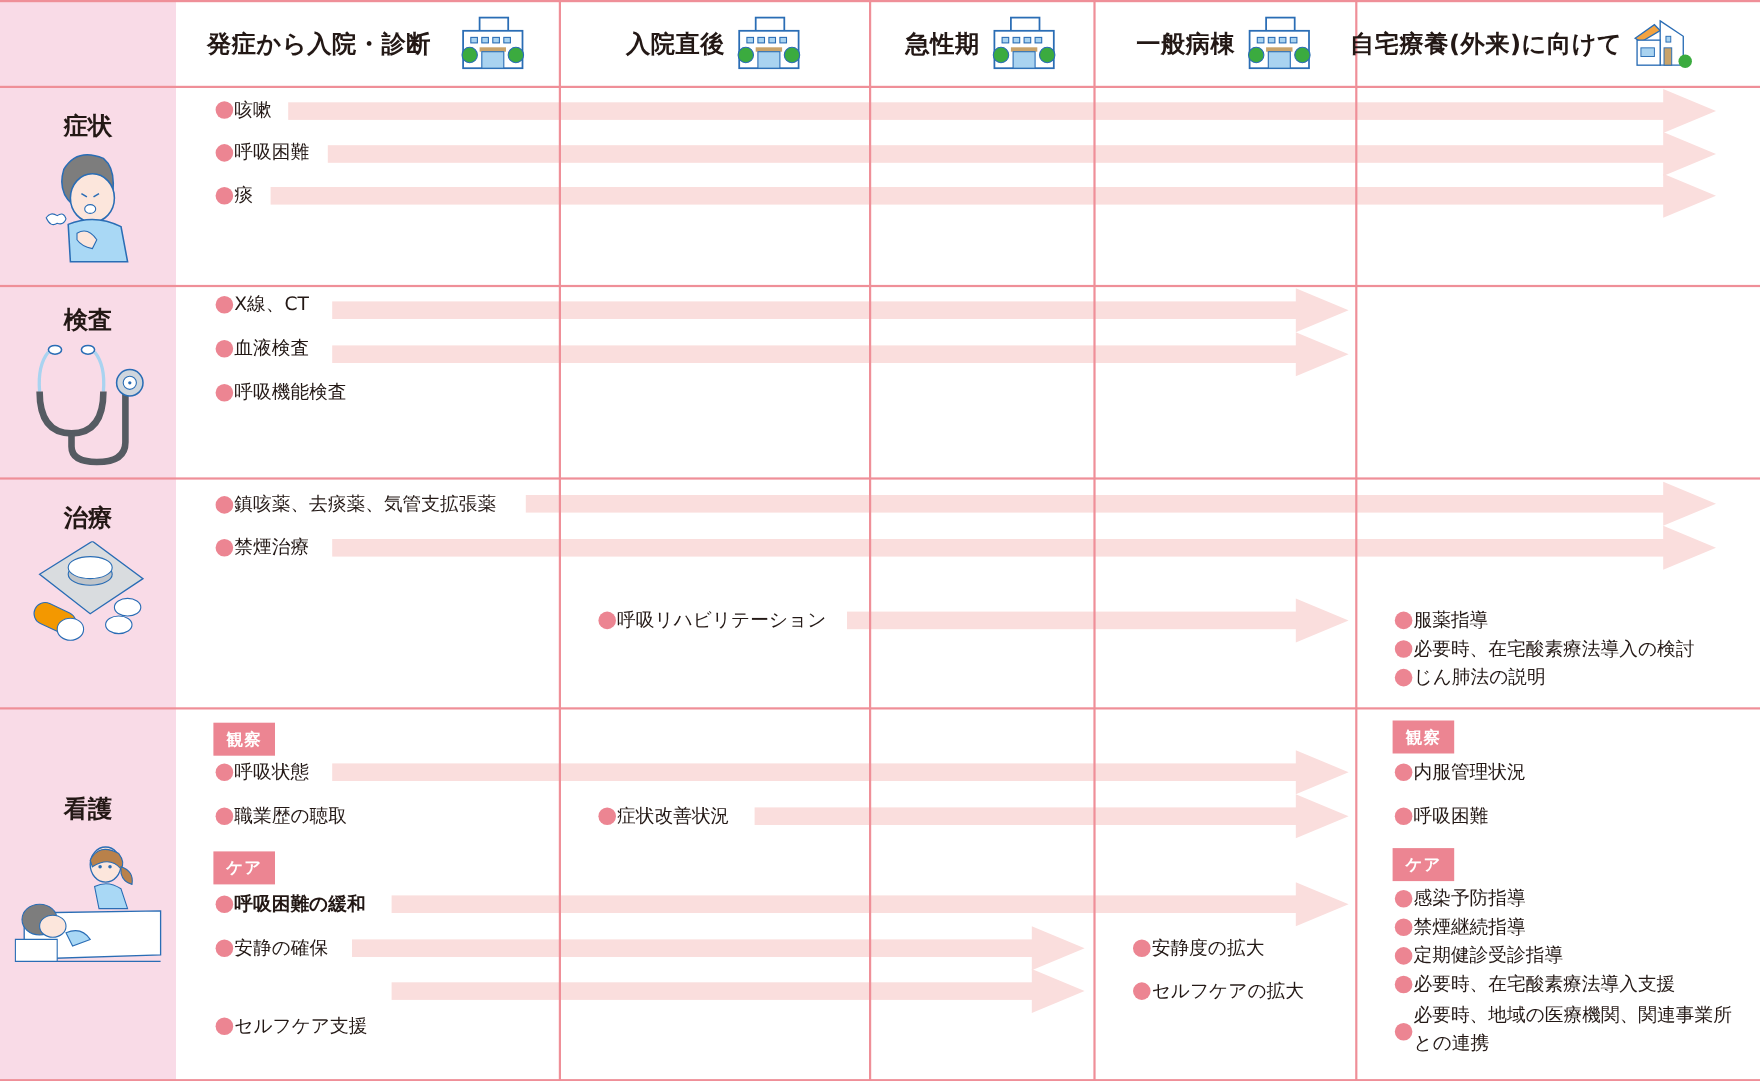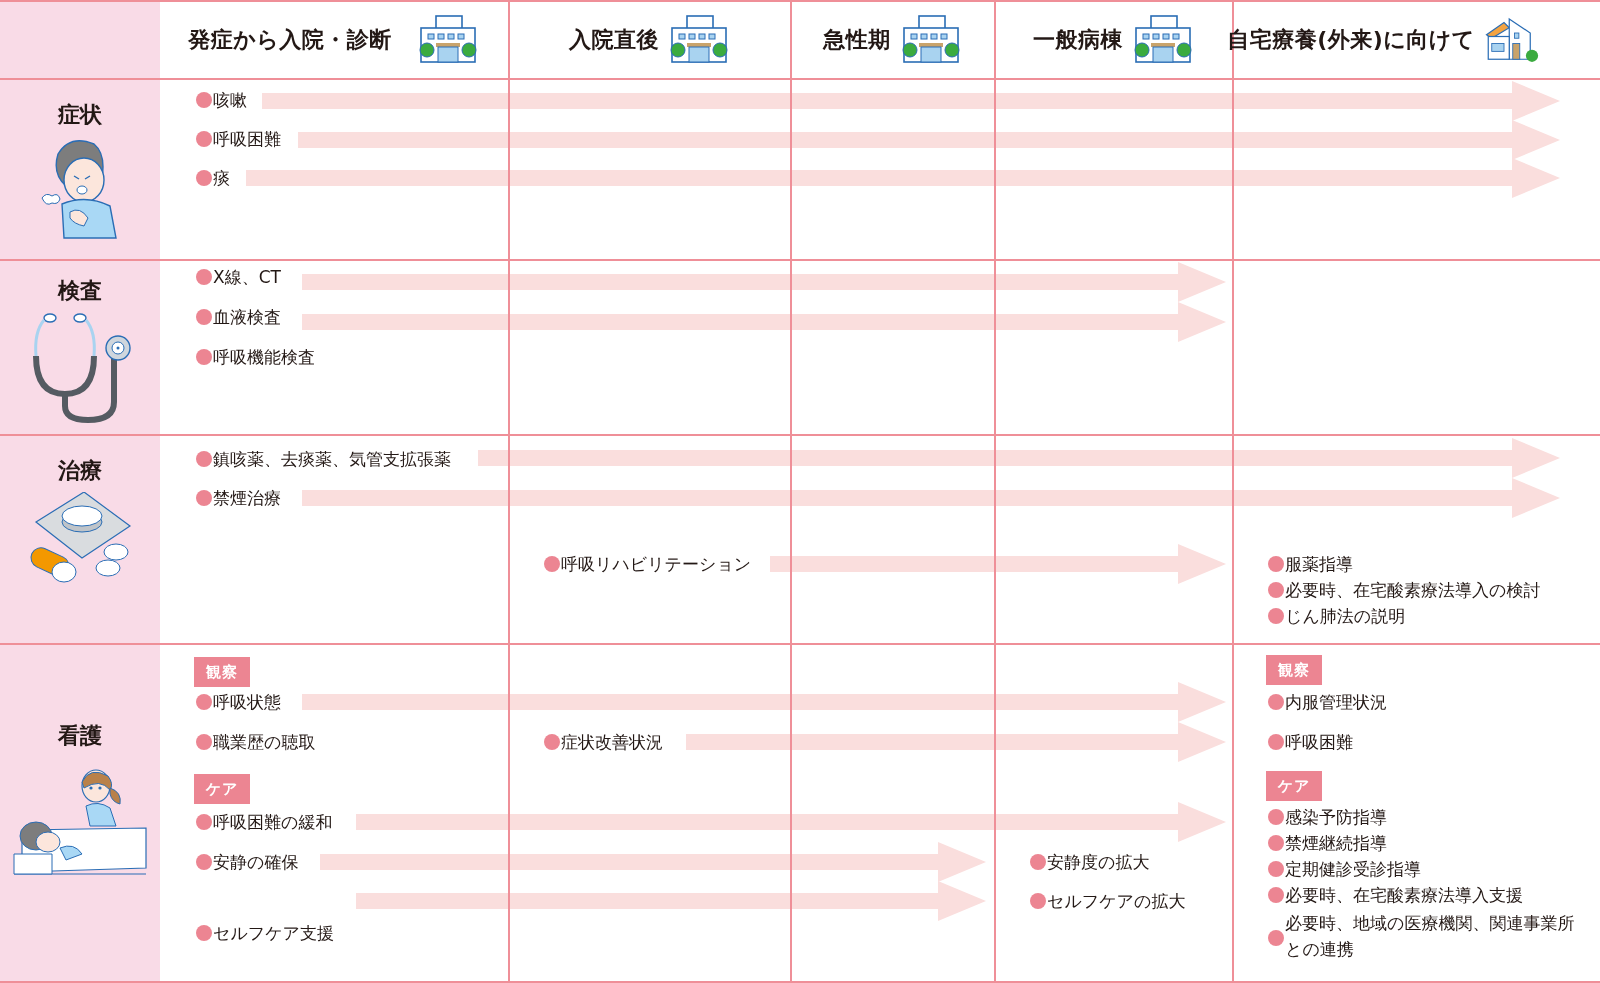--- a/index.html
+++ b/index.html
@@ -295,21 +295,21 @@
   <div class="item" style="left:196px; top:731px;">
       <span class="dot"></span>
       <span class="text-bg">職業歴の聴取</span>
     </div>
   <div class="item" style="left:544px; top:731px;">
       <span class="dot"></span>
       <span class="text-bg">症状改善状況</span>
     </div>
 
   <div class="tag" style="left:194px; top:774px;">ケア</div>
-  <div class="item" style="left:196px; top:811px;">
+  <div class="item" style="left:196px; top:811px;font-weight:bold;">
       <span class="dot"></span>
       <span class="text-bg">呼吸困難の緩和</span>
     </div>
   <div class="item" style="left:196px; top:851px;">
       <span class="dot"></span>
       <span class="text-bg">安静の確保</span>
     </div>
   <div class="item" style="left:196px; top:890px;margin-top:32px;">
       <span class="dot"></span>
       <span class="text-bg">セルフケア支援</span>

